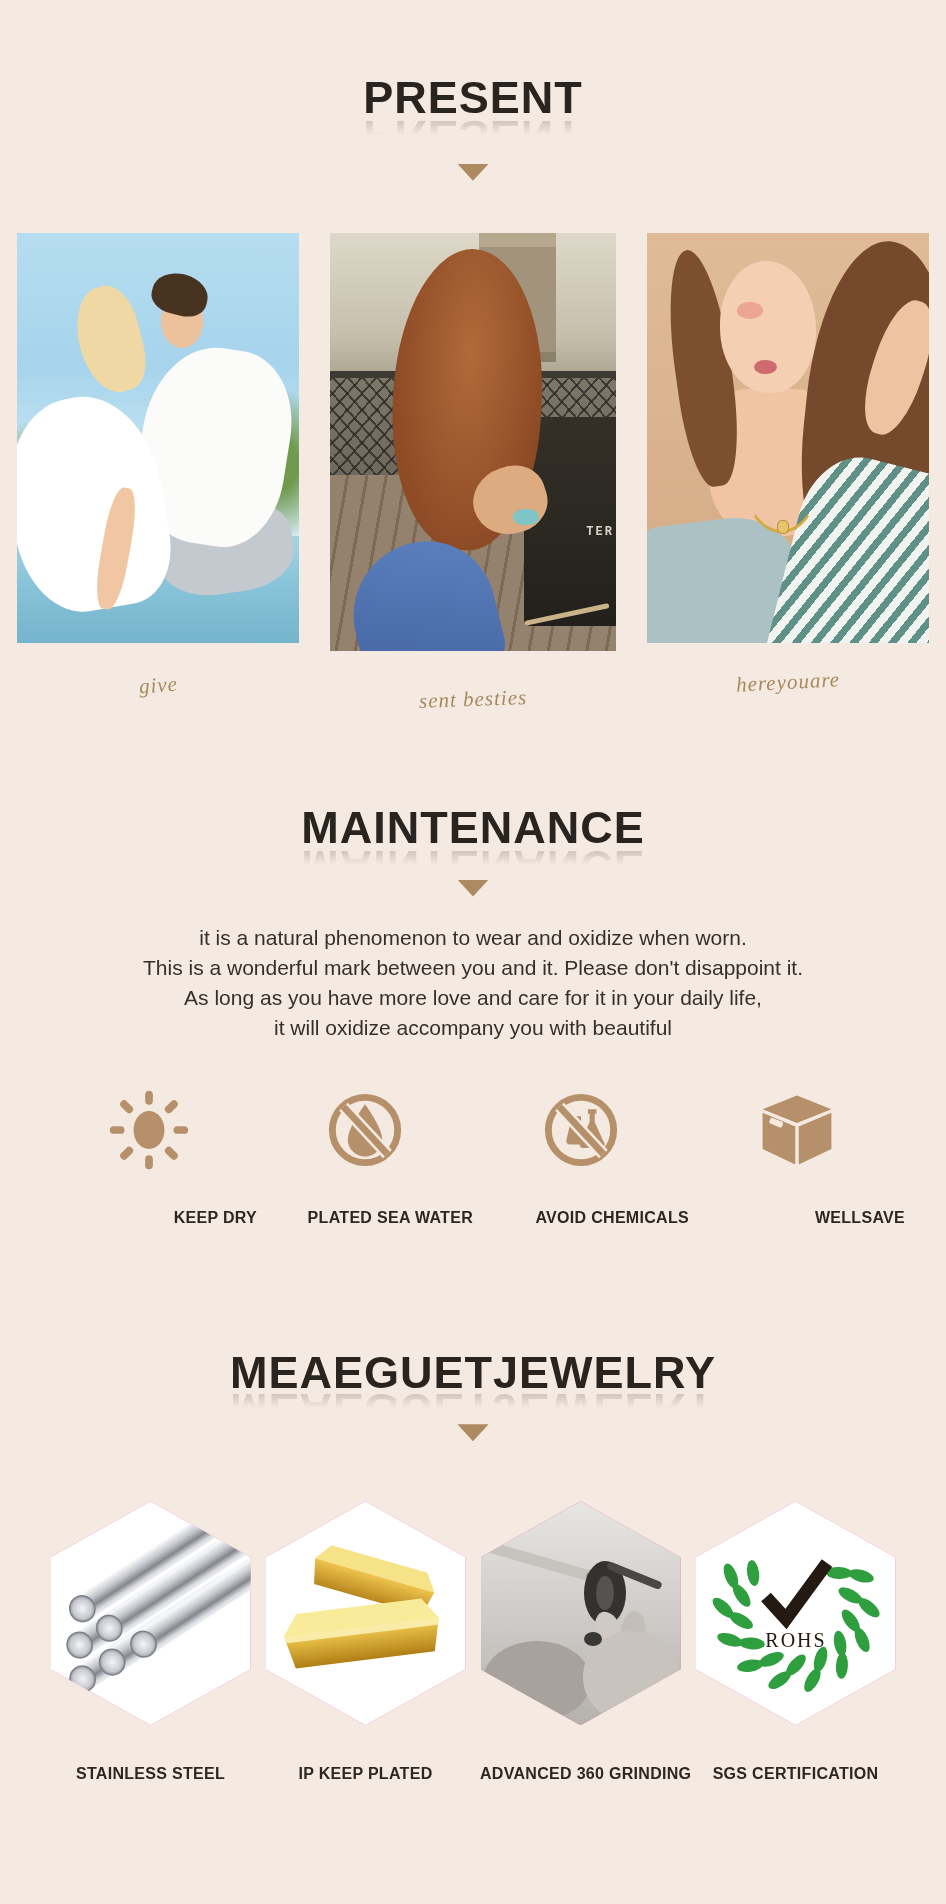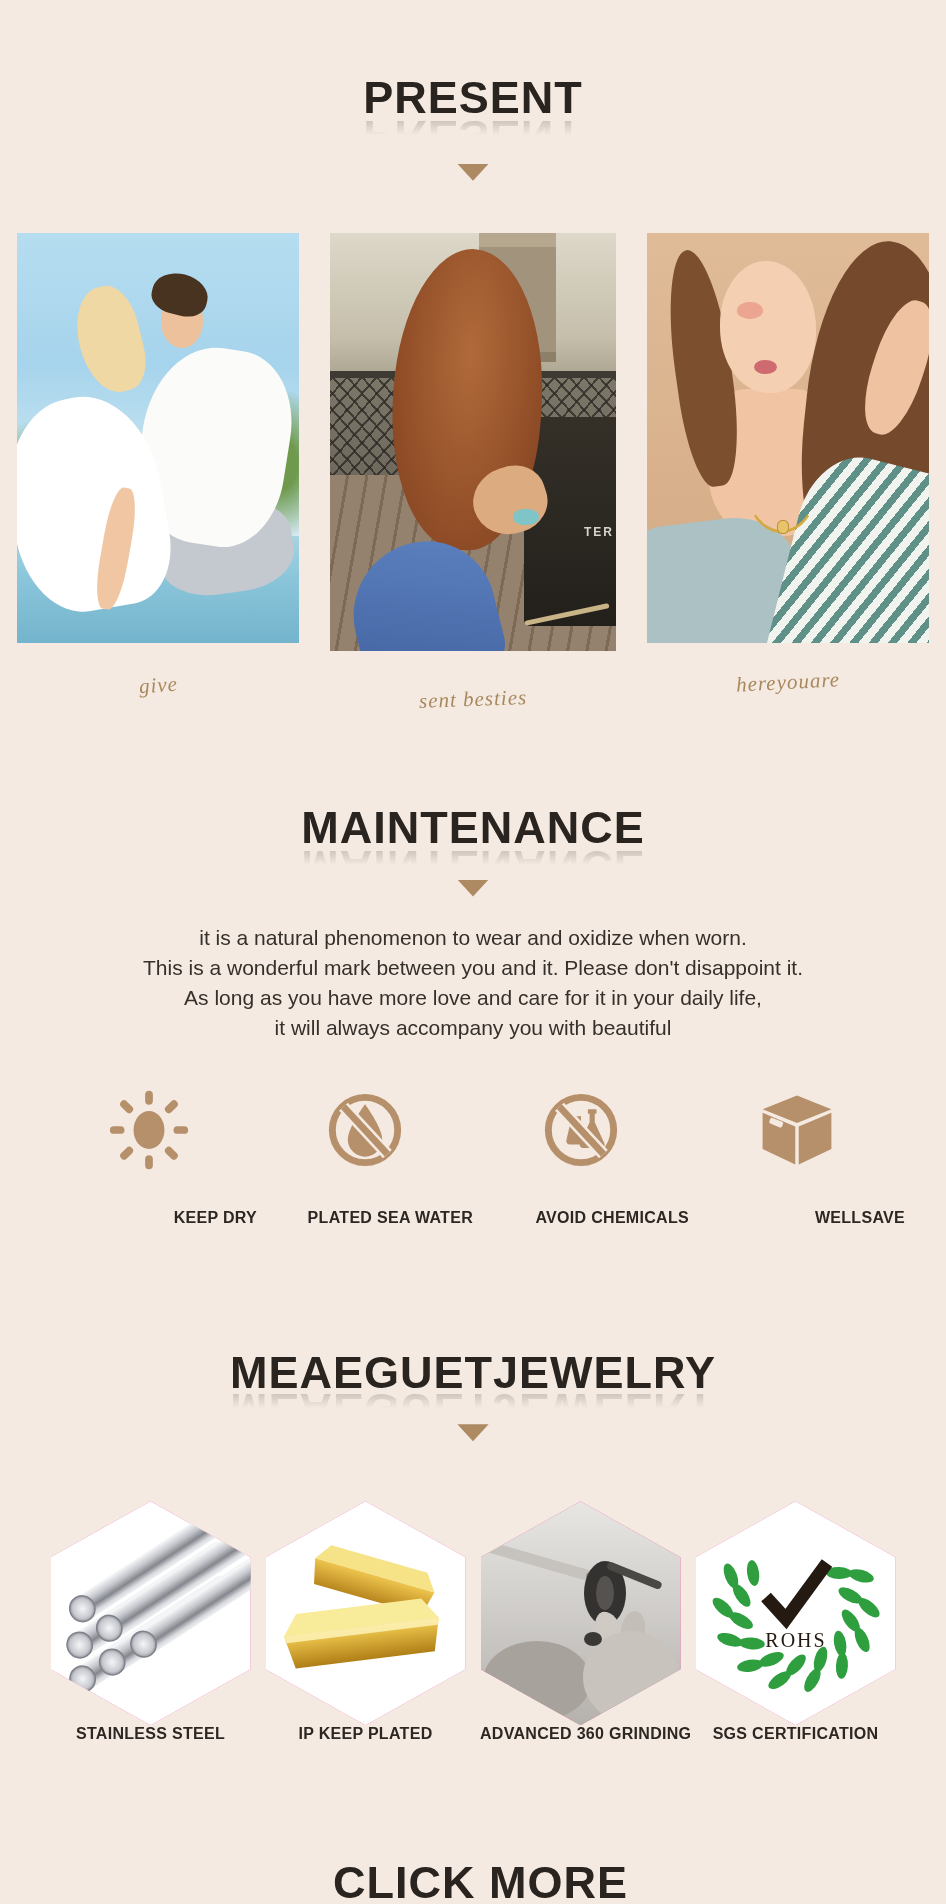--- a/index.html
+++ b/index.html
@@ -18,21 +18,21 @@
     -webkit-box-reflect: below -14px linear-gradient(transparent 52%, rgba(41,36,31,.32));
   }
   .tri{
     width:34px;height:17px;margin:0 auto;
     background:#ad8a62;
     clip-path:polygon(50% 100%,4% 0,96% 0);
   }
   
   .photos{display:flex;justify-content:center;align-items:flex-start;gap:31px;margin-top:52px;}
   .photo-col{display:flex;flex-direction:column;align-items:center;}
-  .photo{position:relative;overflow:hidden;background:#000000;}
+  .photo{position:relative;overflow:hidden;background:#000000;font-family:Liberation Mono, monospace;}
   .photo div{position:absolute;}
   .p-side{width:282px;height:410px;}
   .p-mid{width:286px;height:418px;}
   .caption{
     font-family:cursive;font-style:italic;
     font-size:21px;color:#a8895e;letter-spacing:1px;
   }
   
   .p1-sky{inset:0;background:linear-gradient(180deg,#b6ddf0 0%,#a6d4ec 32%,#cde7f2 62%,#e7f2f5 100%);}
   .p1-green-l{left:-30px;top:46%;width:90px;height:140px;border-radius:50%;background:radial-gradient(#79a355 20%,rgba(121,163,85,0) 72%);}
@@ -86,21 +86,21 @@
   .care-col{width:216px;text-align:center;}
   .care-ico{height:82px;display:flex;align-items:center;justify-content:center;}
   .care-label,.feat-label{font-weight:bold;font-size:16px;letter-spacing:.3px;color:#2c2723;}
   .care-label{display:block;margin-top:38px;text-align:right;}
   .hex-row{display:flex;justify-content:center;gap:14px;margin-top:60px;}
   .hex-col{width:201px;text-align:center;}
   .hex{width:200px;height:224px;margin:0 auto;background:#ec4899;
     clip-path:polygon(50% 0,100% 25%,100% 75%,50% 100%,0 75%,0 25%);
     position:relative;}
   .hex svg{position:absolute;inset:0;}
-  .feat-label{display:block;white-space:nowrap;}
+  .feat-label{display:block;margin-top:40px;white-space:nowrap;}
   .mt-maint{margin-top:52px;}
   .mt-brand{margin-top:82px;}
   .mt-click{margin-top:76px;padding-left:15px;}
   .tri-present{margin-top:40px;}
   .tri-small{margin-top:26px;}
   .tri-click{margin-top:24px;}
 </style>
 </head>
 <body>
 
@@ -169,21 +169,21 @@
 
 <div class="title-wrap mt-maint">
   <div class="sec-title">MAINTENANCE</div>
 </div>
 <div class="tri tri-small"></div>
 
 <div class="para">
   <div>it is a natural phenomenon to wear and oxidize when worn.</div>
   <div>This is a wonderful mark between you and it. Please don't disappoint it.</div>
   <div>As long as you have more love and care for it in your daily life,</div>
-  <div>it will always accompany you with beautiful</div>
+  <div>it will oxidize accompany you with beautiful</div>
 </div>
 
 <div class="row4">
 
   <div class="care-col">
     <div class="care-ico">
       <svg width="86" height="86" viewBox="0 0 100 100" fill="#b6906a" stroke="#b6906a">
         <ellipse cx="50" cy="50" rx="18" ry="22" stroke="none"></ellipse>
         <g stroke-width="9" stroke-linecap="round">
           <line x1="50" y1="16" x2="50" y2="9"></line>

